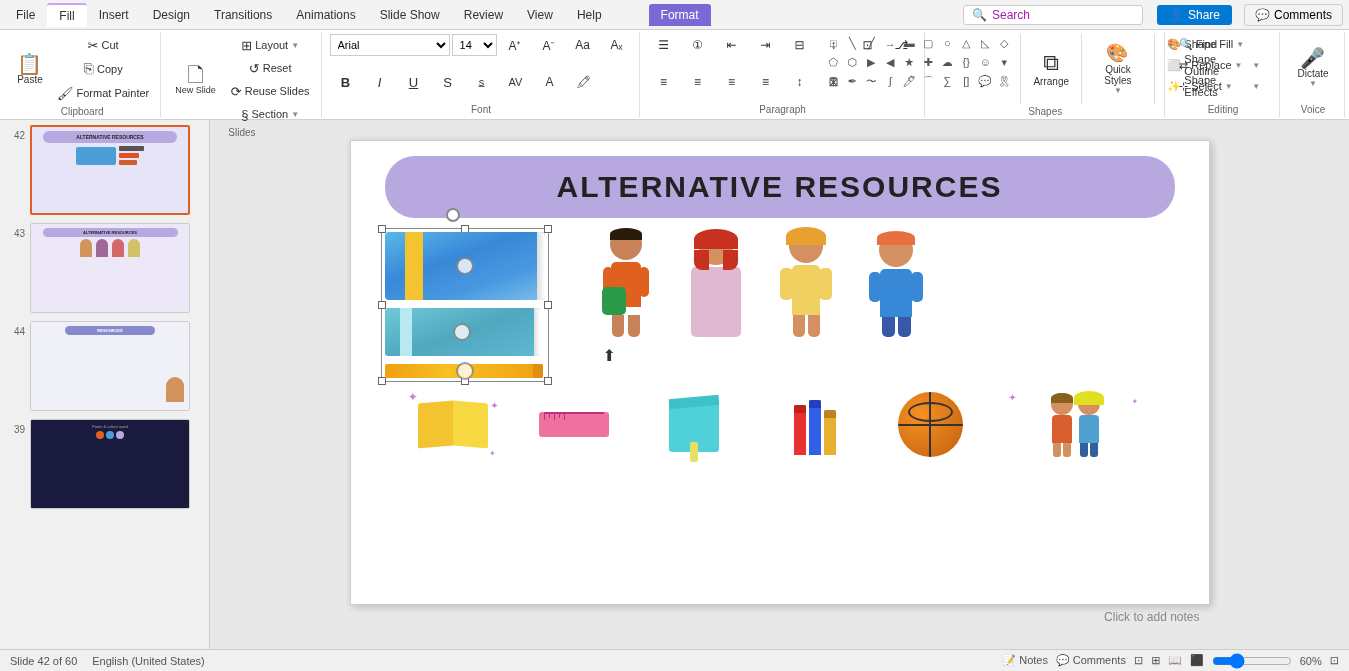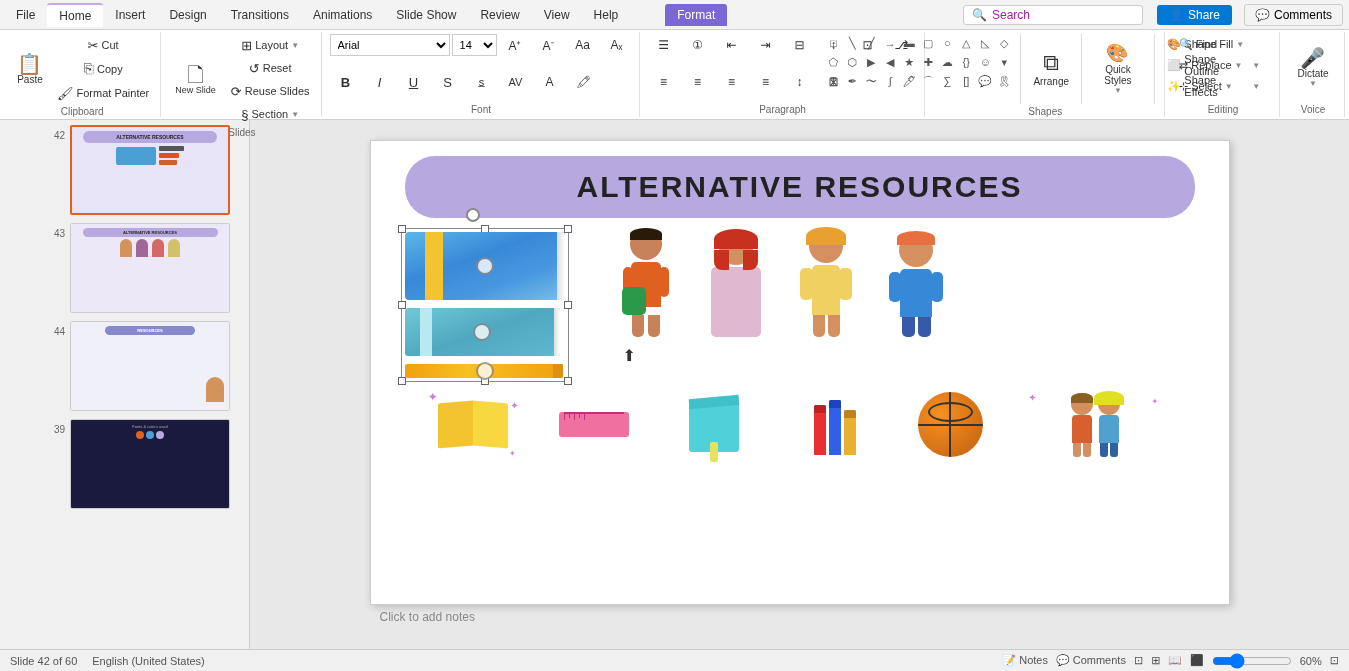--- a/index.html
+++ b/index.html
@@ -187,21 +187,20 @@
       cursor: pointer;
       border-radius: 2px;
       color: #555;
     }
 
     
     .main-layout {
       display: flex;
       height: calc(671px - 30px - 90px - 22px);
       background: #3b82f6;
-      margin-left: 40px;
     }
 
     
     .slide-panel {
       width: 210px;
       background: #f0f0f0;
       border-right: 1px solid #ccc;
       overflow-y: auto;
       padding: 5px;
       display: flex;
@@ -337,21 +336,21 @@
       height: 20px;
       min-width: 100px;
       color: #333;
     }
   </style>
 </head>
 <body>
 
 <div class="ribbon-tabs">
   <div class="ribbon-tab">File</div>
-  <div class="ribbon-tab active">Home</div>
+  <div class="ribbon-tab active">Fill</div>
   <div class="ribbon-tab">Insert</div>
   <div class="ribbon-tab">Design</div>
   <div class="ribbon-tab">Transitions</div>
   <div class="ribbon-tab">Animations</div>
   <div class="ribbon-tab">Slide Show</div>
   <div class="ribbon-tab">Review</div>
   <div class="ribbon-tab">View</div>
   <div class="ribbon-tab">Help</div>
   <div class="ribbon-tab format-active">Format</div>
 
@@ -850,21 +849,21 @@
             </div>
           </div>
         </div>
 
       </div>
 
       <div style="position:absolute; left:252px; top:205px; font-size:16px; pointer-events:none; color:#333;">⬆</div>
 
     </div>
 
-    <div style="width:860px; padding:5px 10px; font-size:12px; color:#888; cursor:text;">Click to add notes</div>
+    <div style="width:860px; padding:5px 10px; font-size:12px; color:#888; cursor:text;text-align:right;">Click to add notes</div>
   </div>
 
 </div>
 
 <div class="status-bar">
   <span style="margin-right:15px;">Slide 42 of 60</span>
   <span>English (United States)</span>
   <span style="margin-left:auto; display:flex; gap:8px; align-items:center;">
     <span style="cursor:pointer;">📝 Notes</span>
     <span style="cursor:pointer;">💬 Comments</span>

